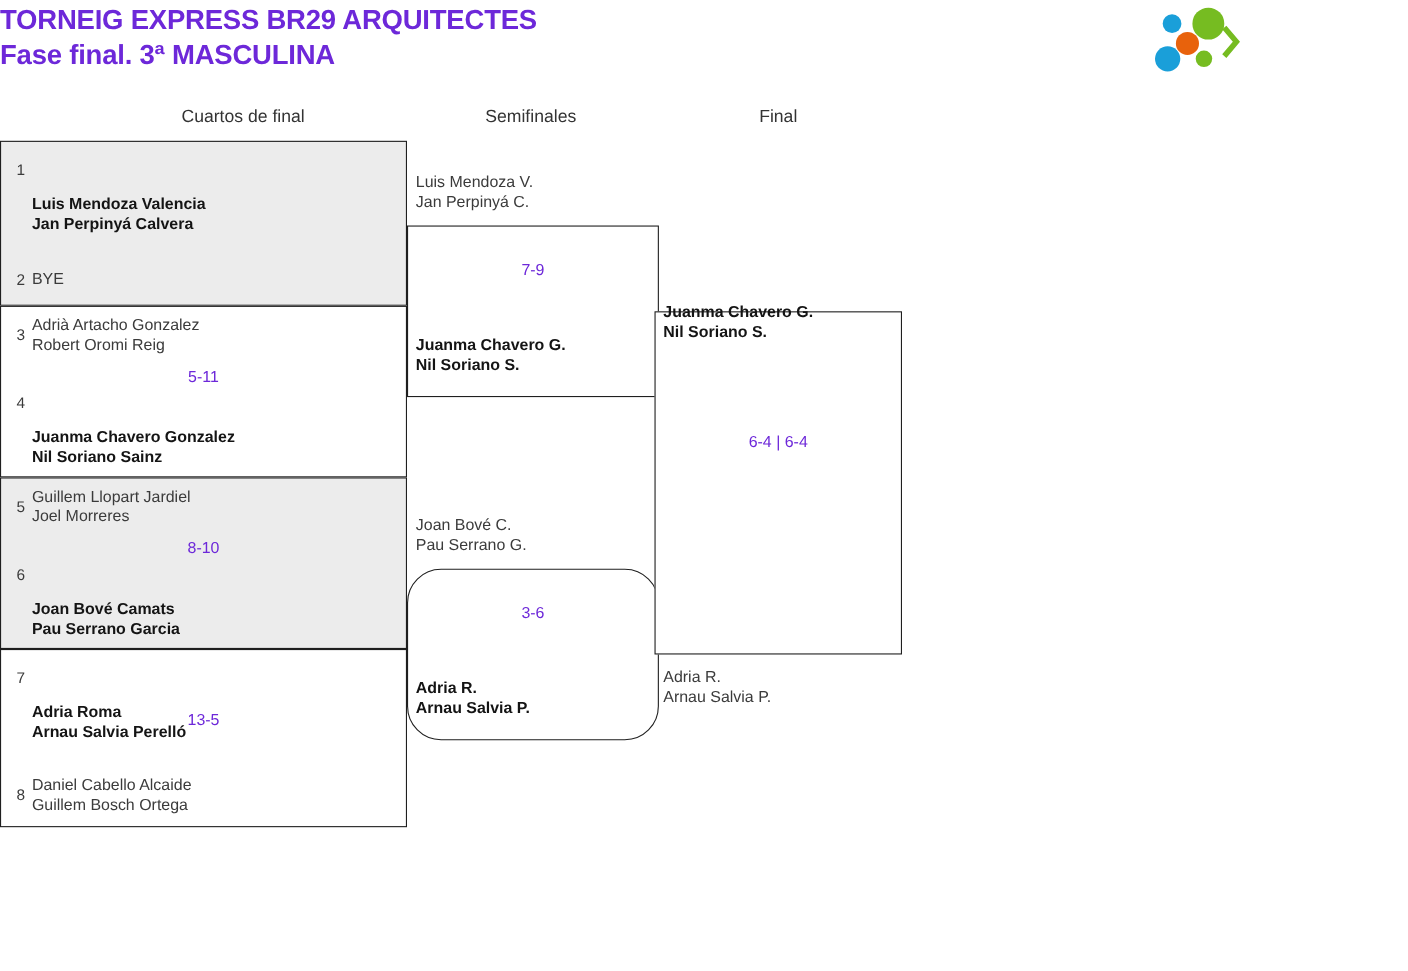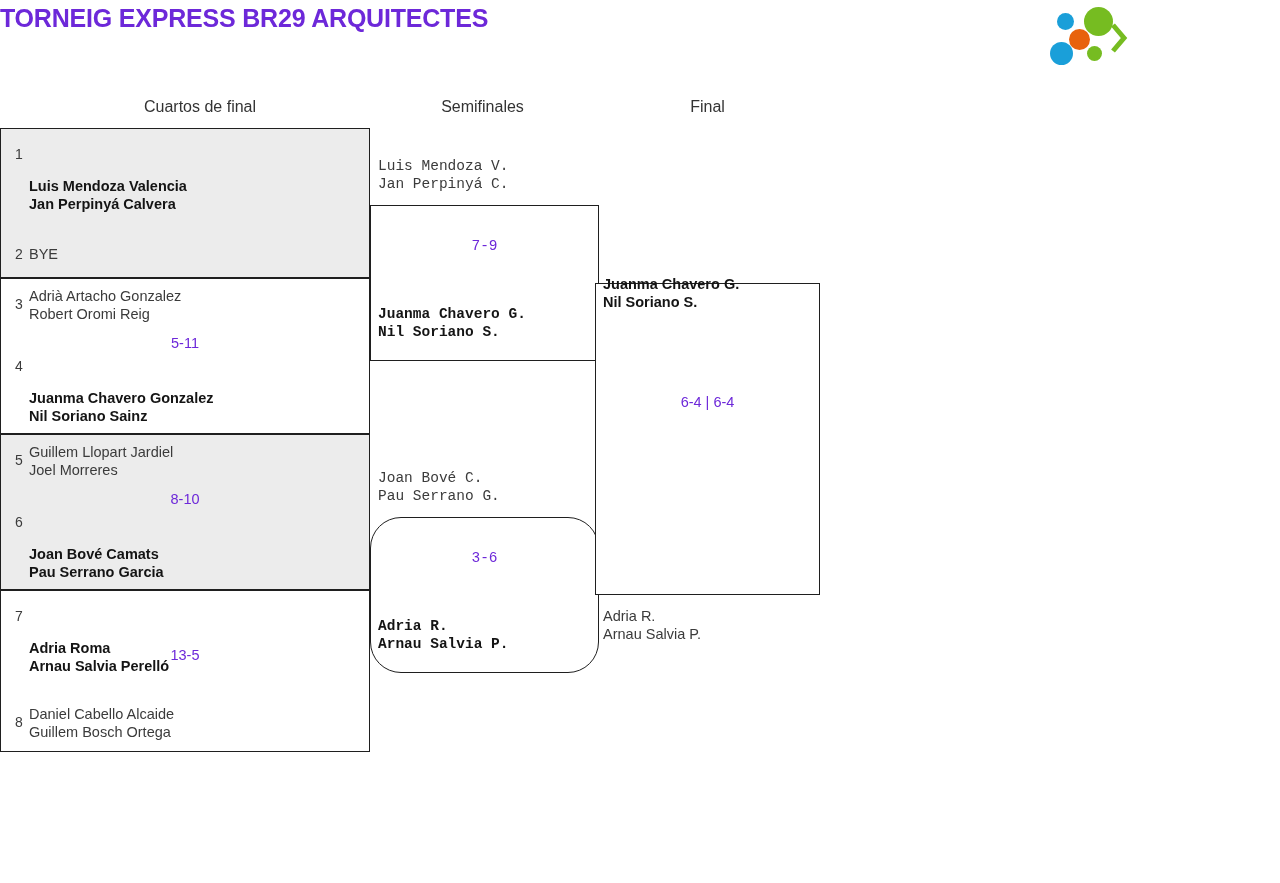--- a/index.html
+++ b/index.html
@@ -69,21 +69,21 @@
   }
 
   
   .round-header {
     position: absolute;
     text-align: center;
     font-size: 16px;
     color: #333333;
     top: 98px;
   }
-  #round-header-qf { left: 15px;     width: 370px; }
+  #round-header-qf { left: 0;     width: 370px; padding-left: 36px; }
   #round-header-sf { left: 370px; width: 225px; }
   #round-header-f  { left: 595px; width: 225px; }
 
   
   #bracket {
     position: absolute;
     left: 0; top: 128px;
     width: 830px; height: 630px;
   }
 
@@ -96,21 +96,21 @@
   .match.shaded { background: #ececec; }
 
   
   .qf { left: 0; width: 370px; }
   #match-qf1 { top: 0px;   height: 150px; }
   #match-qf2 { top: 150px; height: 156px; }
   #match-qf3 { top: 306px; height: 156px; }
   #match-qf4 { top: 462px; height: 162px; }
 
   
-  .sf { left: 370px; width: 229px; font-family: Liberation Mono, monospace; }
+  .sf { left: 370px; width: 229px; }
   #match-sf1 { top: 77px;  height: 156px; }
   #match-sf2 { top: 389px; height: 156px; border-radius: 31px; }
 
   
   .fin { left: 595px; width: 225px; }
   #match-final { top: 155px; height: 312px; }
 
   
   .team {
     position: absolute;
@@ -155,20 +155,21 @@
     left: 0;
   }
 </style>
 </head>
 <body>
 
 <div id="header">
 
   <div id="title-block">
     <div class="title-line">TORNEIG EXPRESS BR29 ARQUITECTES</div>
+    <div class="title-line">Fase final. 3ª MASCULINA</div>
   </div>
 
   <div id="logo">
     <div id="logo-dots">
       <span class="dot dot-blue-top"></span>
       <span class="dot dot-orange"></span>
       <span class="dot dot-blue-bot"></span>
       <span class="dot dot-green-big"></span>
       <span class="dot dot-green-small"></span>
     </div>

